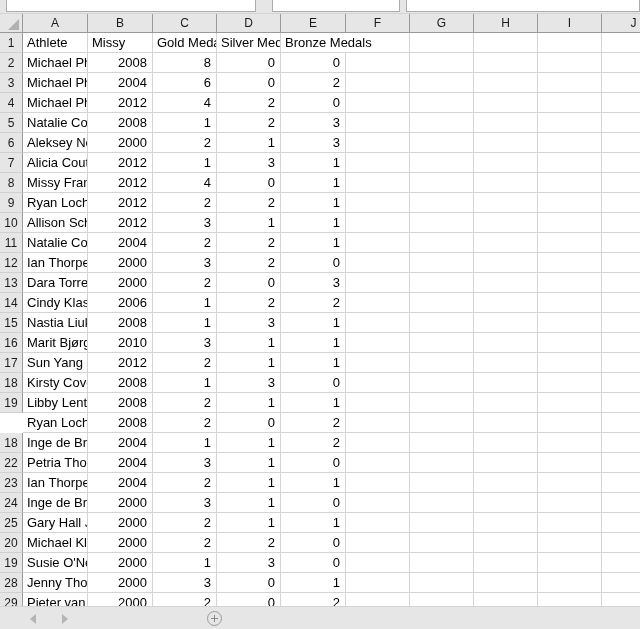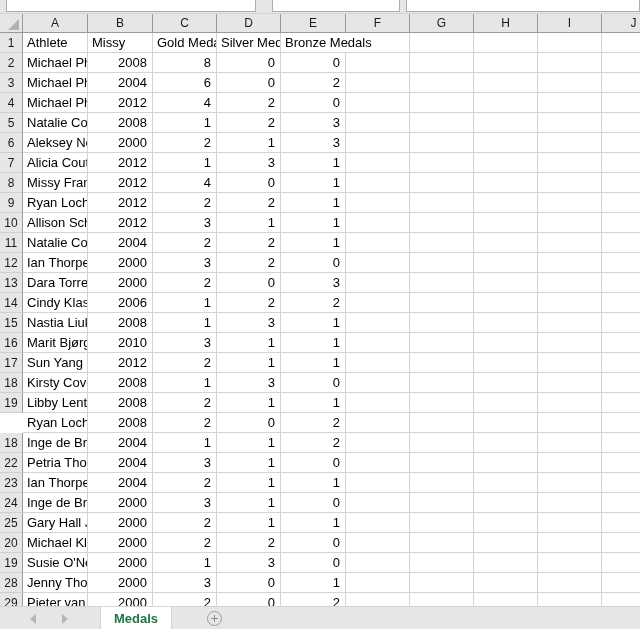--- a/index.html
+++ b/index.html
@@ -845,19 +845,16 @@
     <div class="cell txt" style="left: 474px; top: 593px; width: 64px;"></div>
     <div class="cell txt" style="left: 538px; top: 593px; width: 64px;"></div>
     <div class="cell txt" style="left: 602px; top: 593px; width: 64px;"></div>
   </div>
 
 <div class="sheet-bar">
   <div class="nav-arrows">
     <div class="arrow-l"></div>
     <div class="arrow-r"></div>
   </div>
-  <div class="sheet-tab">
-    <span>Medals</span>
-  </div>
   <div class="add-sheet">
     <div class="plus-circle"></div>
   </div>
 </div>
 
 </body></html>

